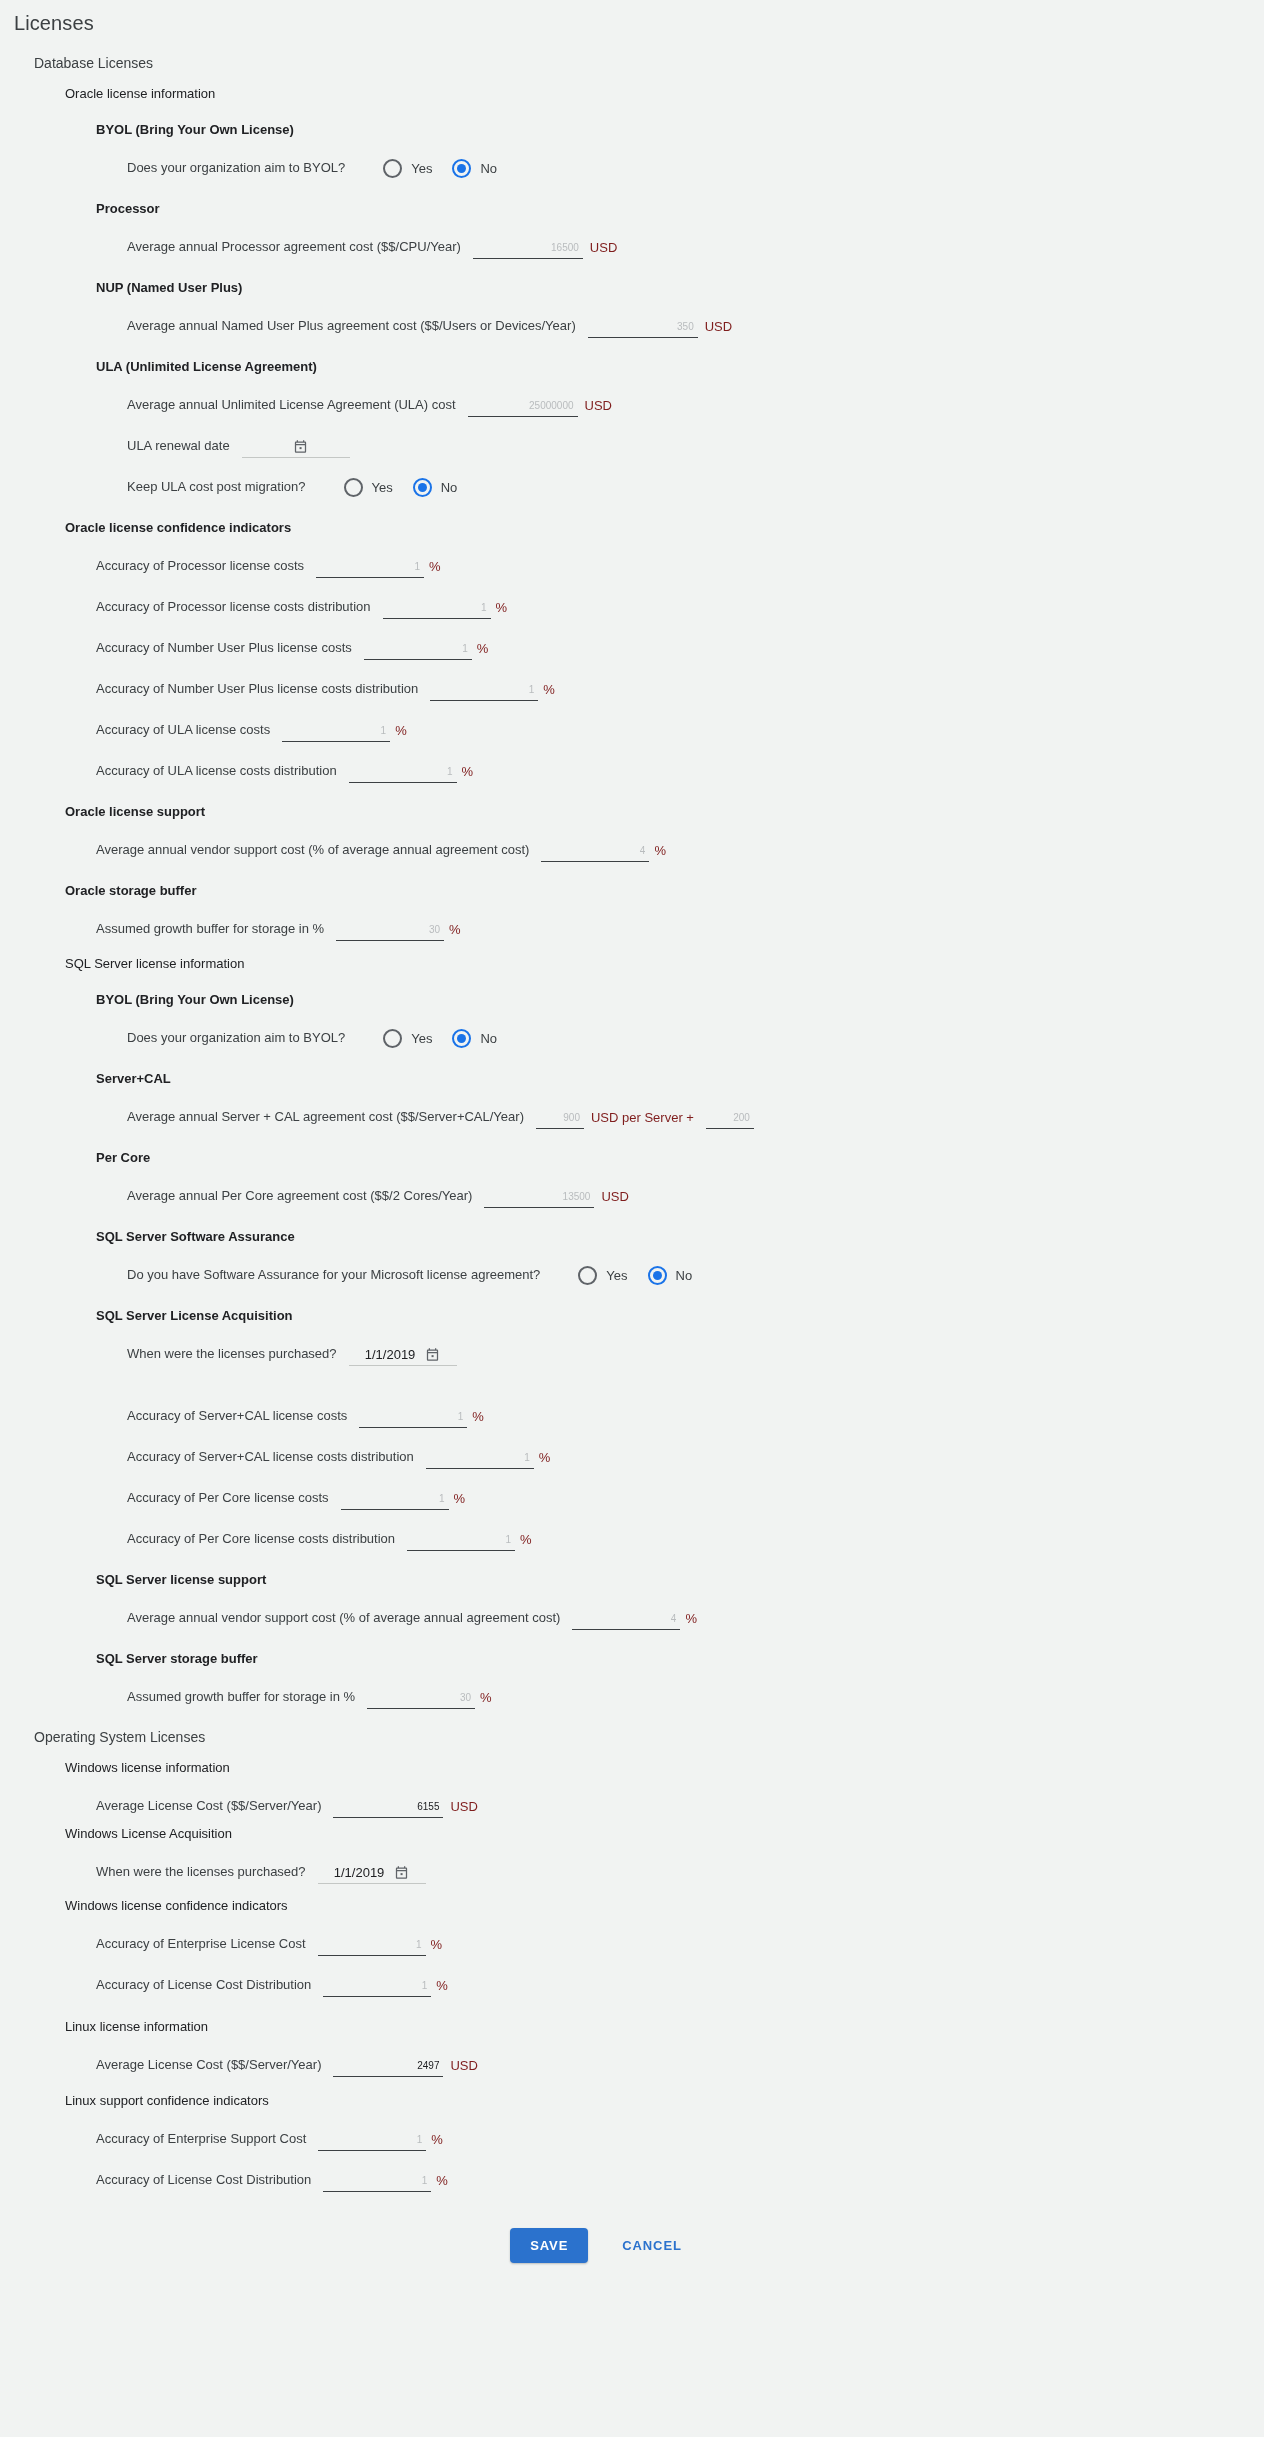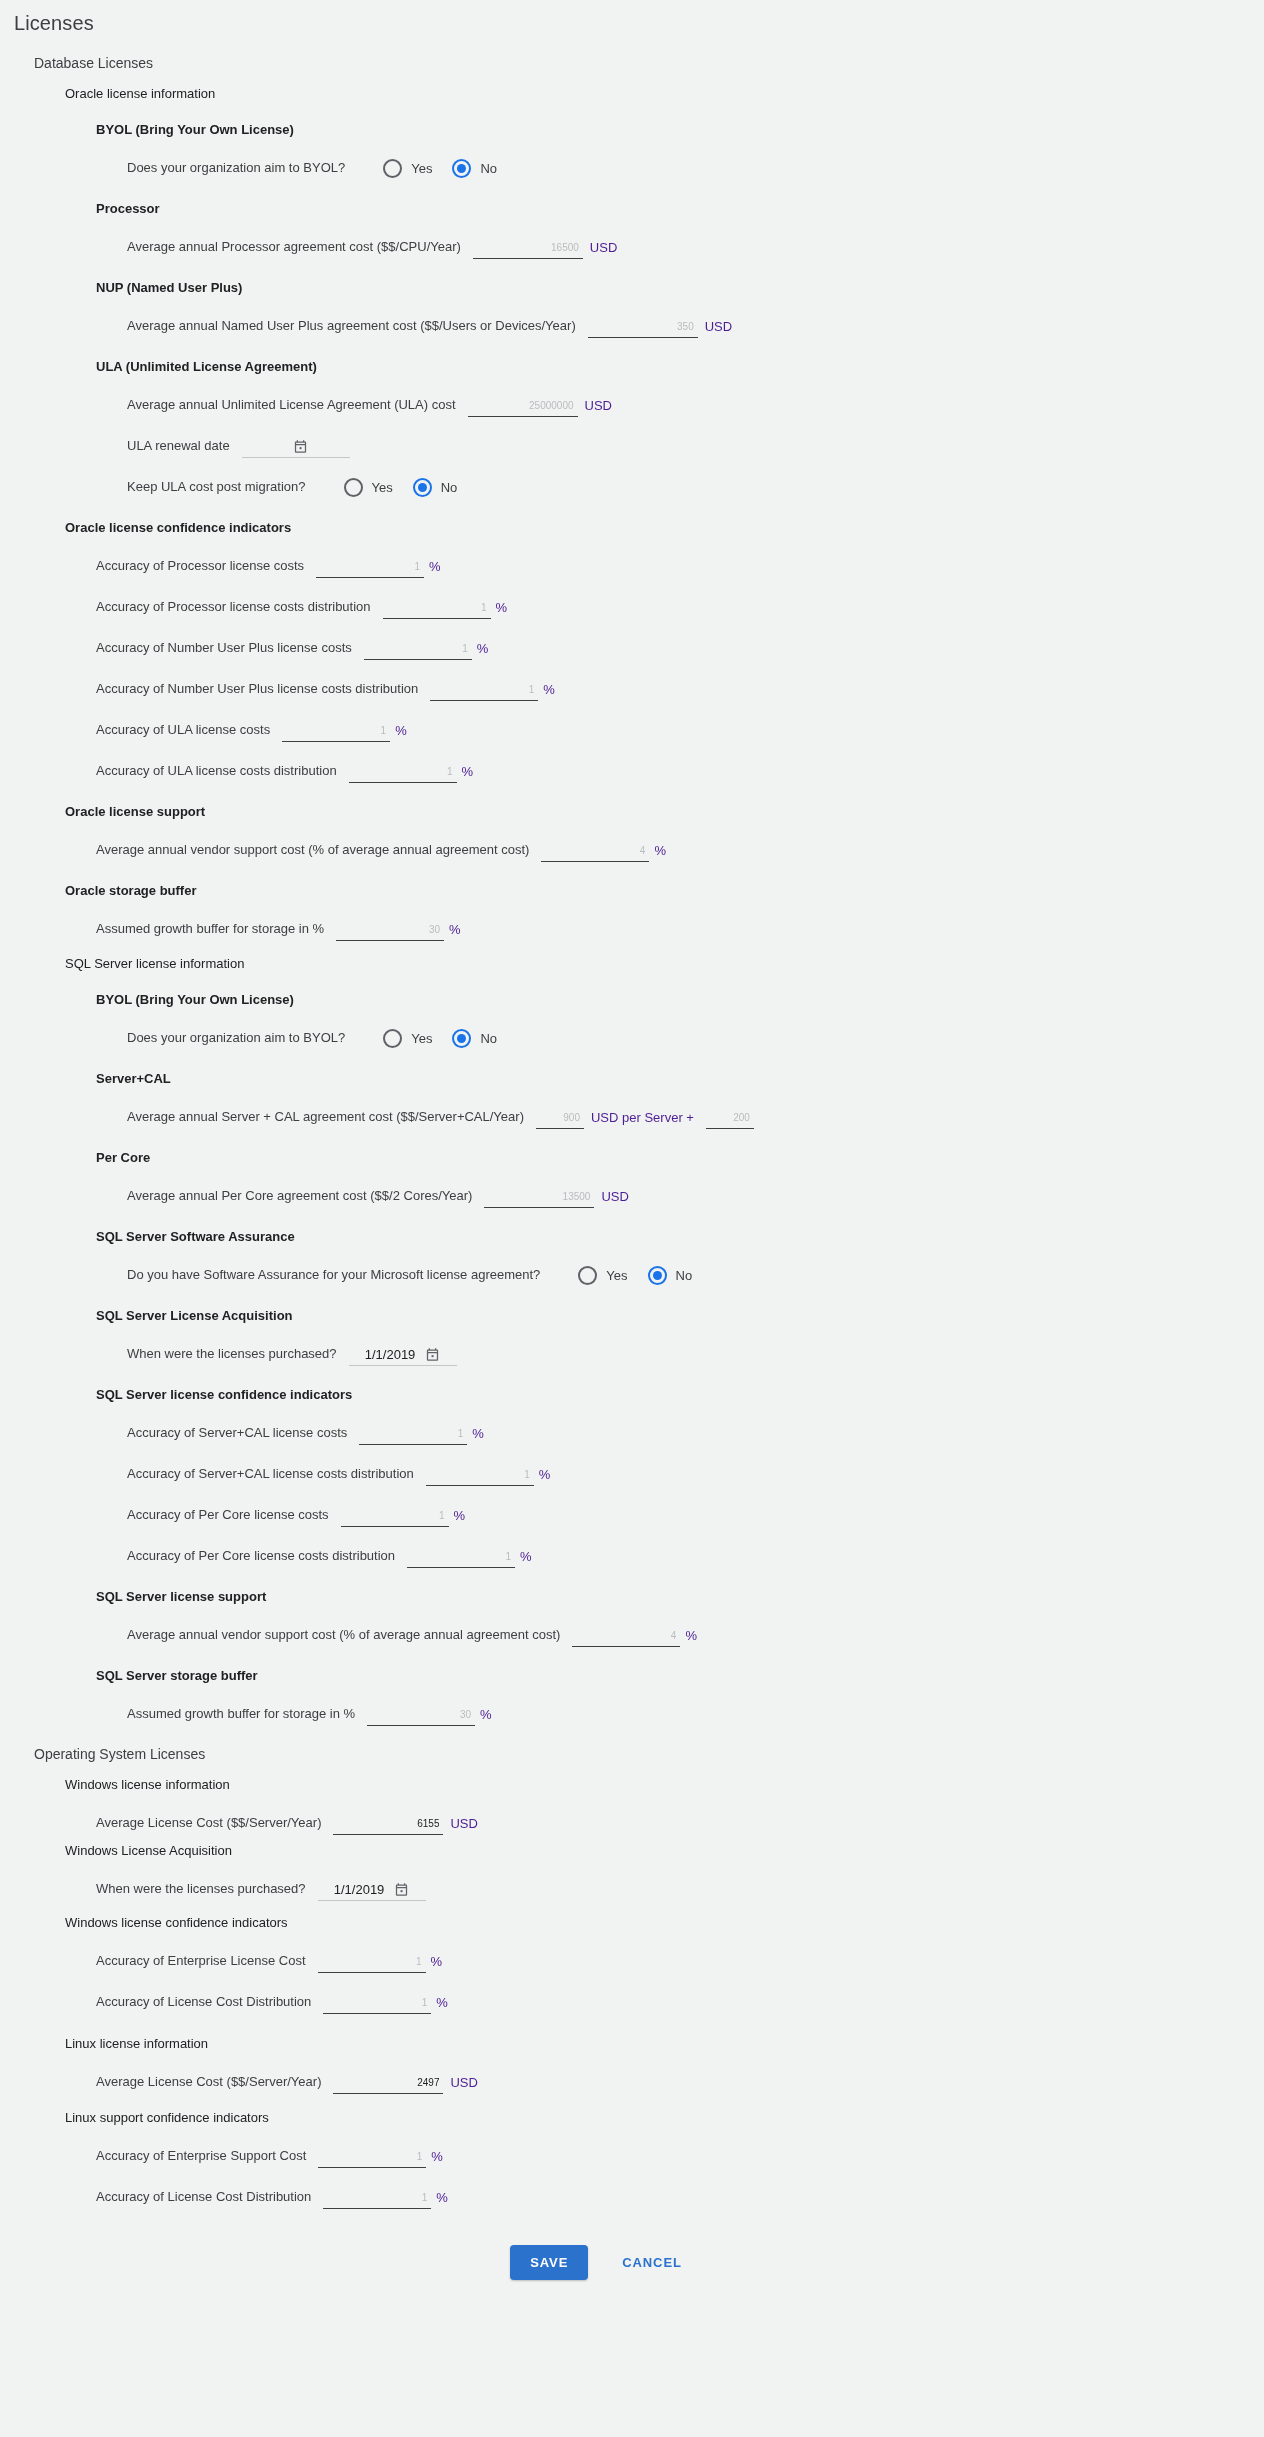--- a/index.html
+++ b/index.html
@@ -72,21 +72,21 @@
     padding: 0 4px 3px 4px;
     height: 20px;
     margin-left: 12px;
   }
   .inp::placeholder { color: #b9bcbe; opacity: 1; }
   .inp.w-num { width: 110px; }
   .inp.w-pct { width: 108px; }
   .inp.w-small { width: 48px; }
   .unit {
     font-size: 13px;
-    color: #4c1d95;
+    color: #7f1d1d;
     margin-left: 7px;
     padding-bottom: 4px;
     white-space: nowrap;
   }
   .unit.tight { margin-left: 5px; }
   .radio-group {
     display: flex;
     align-items: flex-end;
     margin-left: 38px;
     padding-bottom: 2px;
@@ -372,21 +372,20 @@
               <svg class="cal-ico" viewBox="0 0 24 24" fill="#5f6368" aria-hidden="true">
                 <path d="M19 4h-1V2h-2v2H8V2H6v2H5c-1.1 0-2 .9-2 2v14c0 1.1.9 2 2 2h14c1.1 0 2-.9 2-2V6c0-1.1-.9-2-2-2zm0 16H5V10h14v10zM5 8V6h14v2H5z"></path>
                 <rect x="10.5" y="13" width="3.2" height="3.2"></rect>
               </svg>
             </span>
           </span>
         </div>
       </div>
 
       <div class="group-l3">
-        <div class="group-title">SQL Server license confidence indicators</div>
         <div class="field-row">
           <span class="field-label">Accuracy of Server+CAL license costs</span>
           <input class="inp w-pct" type="text" value="" placeholder="1" style="">
           <span class="unit tight">%</span>
         </div>
         <div class="field-row">
           <span class="field-label">Accuracy of Server+CAL license costs distribution</span>
           <input class="inp w-pct" type="text" value="" placeholder="1" style="">
           <span class="unit tight">%</span>
         </div>

